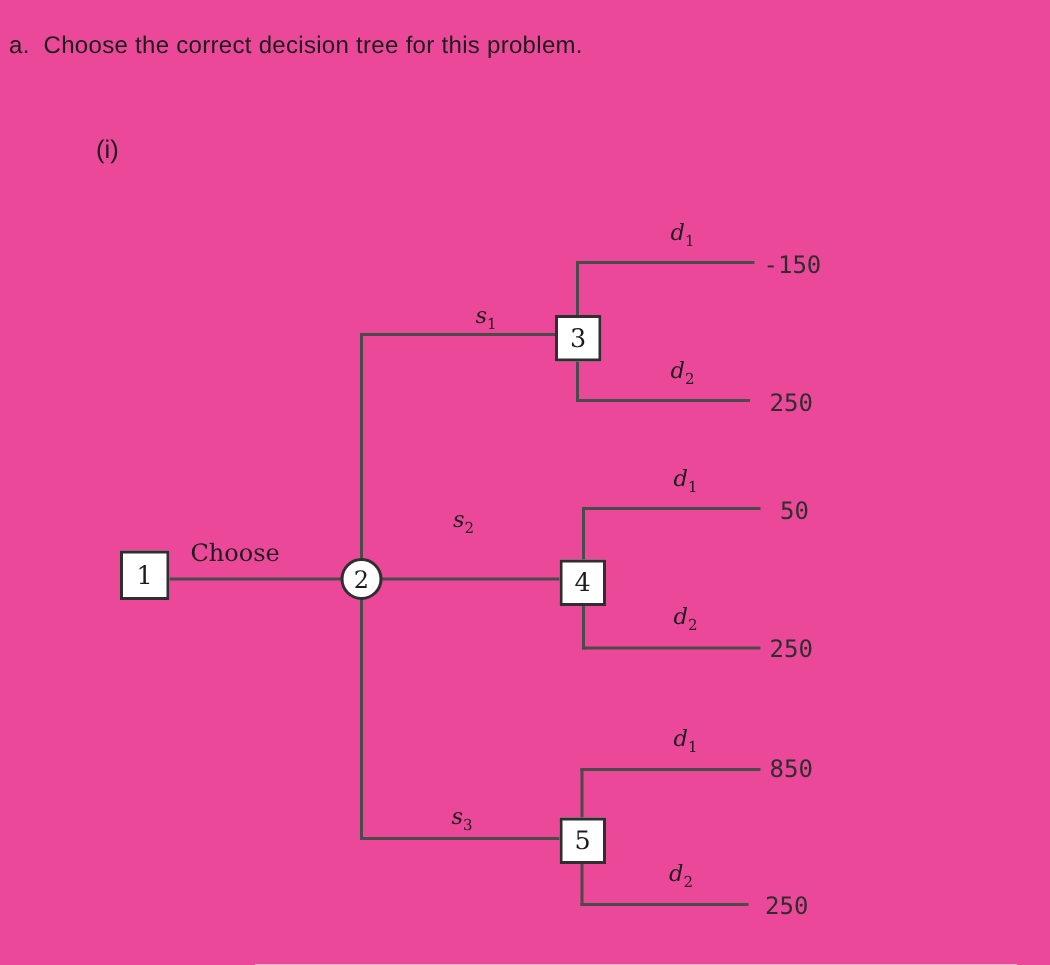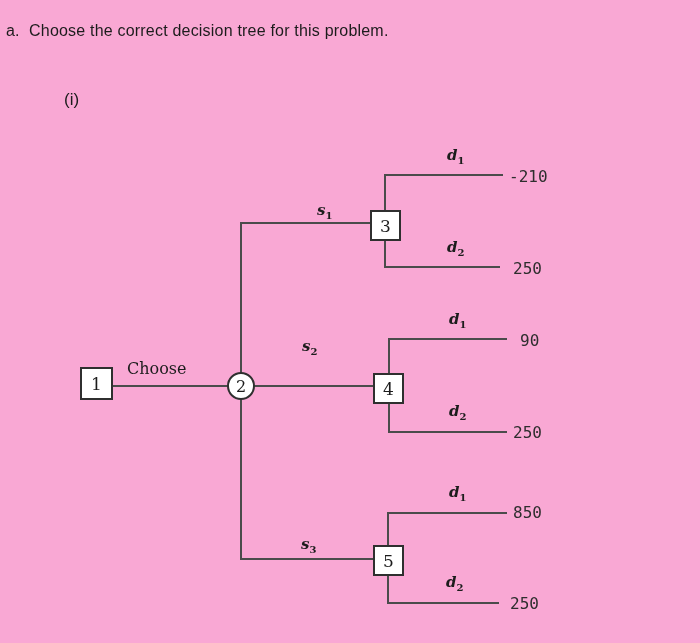--- a/index.html
+++ b/index.html
@@ -2,21 +2,21 @@
 <html style="--line: #4b4b4b; --node-border: #2f2f2f; --text: #1c1c1c;"><head>
 <meta charset="utf-8">
 <style>
   :root{
     --line:#4b4b4b;
     --node-border:#2f2f2f;
     --text:#1c1c1c;
   }
   html,body{margin:0;padding:0;background:#fff;}
   #canvas{
-    position:relative;width:700px;height:643px;background:#f9a8d4;
+    position:relative;width:700px;height:643px;background:#ec4899;
     overflow:hidden;
   }
   .title{
     position:absolute;left:6px;top:22px;
     font-family:"Liberation Sans",sans-serif;font-size:16px;color:var(--text);
     white-space:pre;letter-spacing:0.2px;
   }
   .option-label{
     position:absolute;left:64px;top:90px;
     font-family:"Liberation Sans",sans-serif;font-size:17px;color:var(--text);
@@ -29,21 +29,21 @@
     font-family:"DejaVu Serif",serif;font-size:17px;color:var(--text);
     z-index:2;
   }
   .square{width:31px;height:31px;}
   .circle{width:28px;height:28px;border-radius:50%;font-size:16px;}
   .edge-label{
     position:absolute;
     font-family:"DejaVu Serif",serif;font-size:16px;color:var(--text);
     z-index:3;white-space:nowrap;
   }
-  .ital{font-style:italic;font-size:15px;font-weight:bold;}
+  .ital{font-style:italic;font-size:15px;}
   .edge-label sub{font-size:10px;font-style:normal;line-height:0;}
   .payoff{
     position:absolute;
     font-family:"DejaVu Sans Mono",monospace;font-size:16px;color:#2e2e2e;
     z-index:3;white-space:nowrap;
   }
 </style>
 </head>
 <body>
 
@@ -85,20 +85,20 @@
   <div class="edge-label ital" style="left:302px;top:337px;"><span>s</span><sub>2</sub></div>
   <div class="edge-label ital" style="left:301px;top:535px;"><span>s</span><sub>3</sub></div>
 
   <div class="edge-label ital" style="left:447px;top:146px;"><span>d</span><sub>1</sub></div>
   <div class="edge-label ital" style="left:447px;top:238px;"><span>d</span><sub>2</sub></div>
   <div class="edge-label ital" style="left:449px;top:310px;"><span>d</span><sub>1</sub></div>
   <div class="edge-label ital" style="left:449px;top:402px;"><span>d</span><sub>2</sub></div>
   <div class="edge-label ital" style="left:449px;top:483px;"><span>d</span><sub>1</sub></div>
   <div class="edge-label ital" style="left:446px;top:573px;"><span>d</span><sub>2</sub></div>
 
-  <div class="payoff" style="left:509px;top:167px;">-210</div>
+  <div class="payoff" style="left:509px;top:167px;">-150</div>
   <div class="payoff" style="left:513px;top:259px;">250</div>
-  <div class="payoff" style="left:520px;top:331px;">90</div>
+  <div class="payoff" style="left:520px;top:331px;">50</div>
   <div class="payoff" style="left:513px;top:423px;">250</div>
   <div class="payoff" style="left:513px;top:503px;">850</div>
   <div class="payoff" style="left:510px;top:594px;">250</div>
 
 </div>
 
 </body></html>

